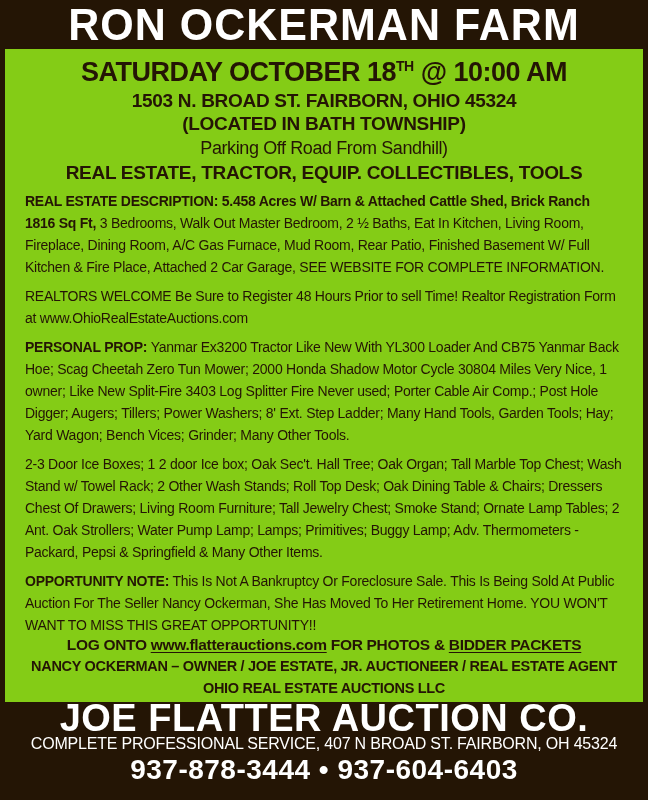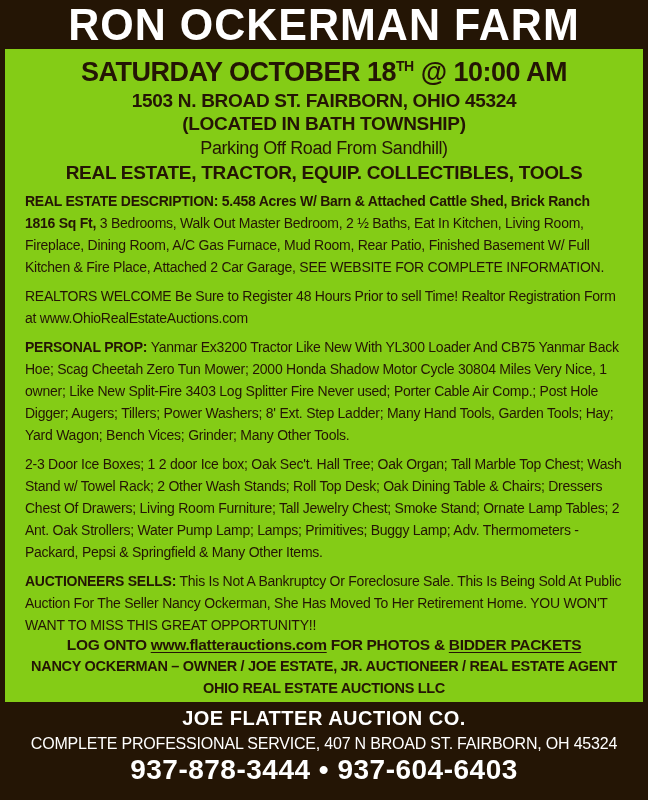--- a/index.html
+++ b/index.html
@@ -34,21 +34,21 @@
   .para{
     font-size:14px;line-height:22px;font-weight:400;
     letter-spacing:-0.25px;text-align:left;margin:4px 0 0 0;
   }
   .para b{font-weight:700;}
   .para.gap{margin-top:7px;}
   .log-line{font-size:15.5px;font-weight:700;letter-spacing:-0.3px;text-align:center;}
   .log-line .link{text-decoration:underline;text-underline-offset:2px;}
   .credits{font-size:14.5px;font-weight:700;letter-spacing:-0.3px;line-height:19px;text-align:center;margin-top:3px;}
   .band-bottom{height:89px;display:flex;flex-direction:column;align-items:center;justify-content:center;}
-  .company-name{font-size:20px;font-weight:700;letter-spacing:0.5px;line-height:32px;}
+  .company-name{font-size:38px;font-weight:700;letter-spacing:0.5px;line-height:32px;}
   .service-line{font-size:16px;font-weight:400;letter-spacing:-0.2px;line-height:20px;}
   .phones-line{font-size:28px;font-weight:700;letter-spacing:0.5px;line-height:32px;}
 </style>
 </head>
 <body>
 
 <div class="flyer">
 
   <div class="band band-top">
     <div class="farm-title">RON OCKERMAN FARM</div>
@@ -68,21 +68,21 @@
 
 
     <div class="para"><b>REAL ESTATE DESCRIPTION: 5.458 Acres W/ Barn &amp; Attached Cattle Shed, Brick Ranch 1816 Sq Ft,</b><span> 3 Bedrooms, Walk Out Master Bedroom, 2 ½ Baths, Eat In Kitchen, Living Room, Fireplace, Dining Room, A/C Gas Furnace, Mud Room, Rear Patio, Finished Basement W/ Full Kitchen &amp; Fire Place, Attached 2 Car Garage, SEE WEBSITE FOR COMPLETE INFORMATION.</span></div>
 
     <div class="para gap">REALTORS WELCOME Be Sure to Register 48 Hours Prior to sell Time! Realtor Registration Form at www.OhioRealEstateAuctions.com</div>
 
     <div class="para gap"><b>PERSONAL PROP:</b><span> Yanmar Ex3200 Tractor Like New With YL300 Loader And CB75 Yanmar Back Hoe; Scag Cheetah Zero Tun Mower; 2000 Honda Shadow Motor Cycle 30804 Miles Very Nice, 1 owner; Like New Split-Fire 3403 Log Splitter Fire Never used; Porter Cable Air Comp.; Post Hole Digger; Augers; Tillers; Power Washers; 8' Ext. Step Ladder; Many Hand Tools, Garden Tools; Hay; Yard Wagon; Bench Vices; Grinder; Many Other Tools.</span></div>
 
     <div class="para gap">2-3 Door Ice Boxes; 1 2 door Ice box; Oak Sec't. Hall Tree; Oak Organ; Tall Marble Top Chest; Wash Stand w/ Towel Rack; 2 Other Wash Stands; Roll Top Desk; Oak Dining Table &amp; Chairs; Dressers Chest Of Drawers; Living Room Furniture; Tall Jewelry Chest; Smoke Stand; Ornate Lamp Tables; 2 Ant. Oak Strollers; Water Pump Lamp; Lamps; Primitives; Buggy Lamp; Adv. Thermometers - Packard, Pepsi &amp; Springfield &amp; Many Other Items.</div>
 
-    <div class="para gap"><b>AUCTIONEERS SELLS:</b><span> This Is Not A Bankruptcy Or Foreclosure Sale. This Is Being Sold At Public Auction For The Seller Nancy Ockerman, She Has Moved To Her Retirement Home. YOU WON'T WANT TO MISS THIS GREAT OPPORTUNITY!!</span></div>
+    <div class="para gap"><b>OPPORTUNITY NOTE:</b><span> This Is Not A Bankruptcy Or Foreclosure Sale. This Is Being Sold At Public Auction For The Seller Nancy Ockerman, She Has Moved To Her Retirement Home. YOU WON'T WANT TO MISS THIS GREAT OPPORTUNITY!!</span></div>
 
     <div class="log-line"><span>LOG ONTO </span><span class="link">www.flatterauctions.com</span><span> FOR PHOTOS &amp; </span><span class="link">BIDDER PACKETS</span></div>
 
     <div class="credits">NANCY OCKERMAN – OWNER / JOE ESTATE, JR. AUCTIONEER / REAL ESTATE AGENT</div>
     <div class="credits">OHIO REAL ESTATE AUCTIONS LLC</div>
 
   </div>
 
   <div class="band band-bottom">
     <div class="company-name">JOE FLATTER AUCTION CO.</div>

